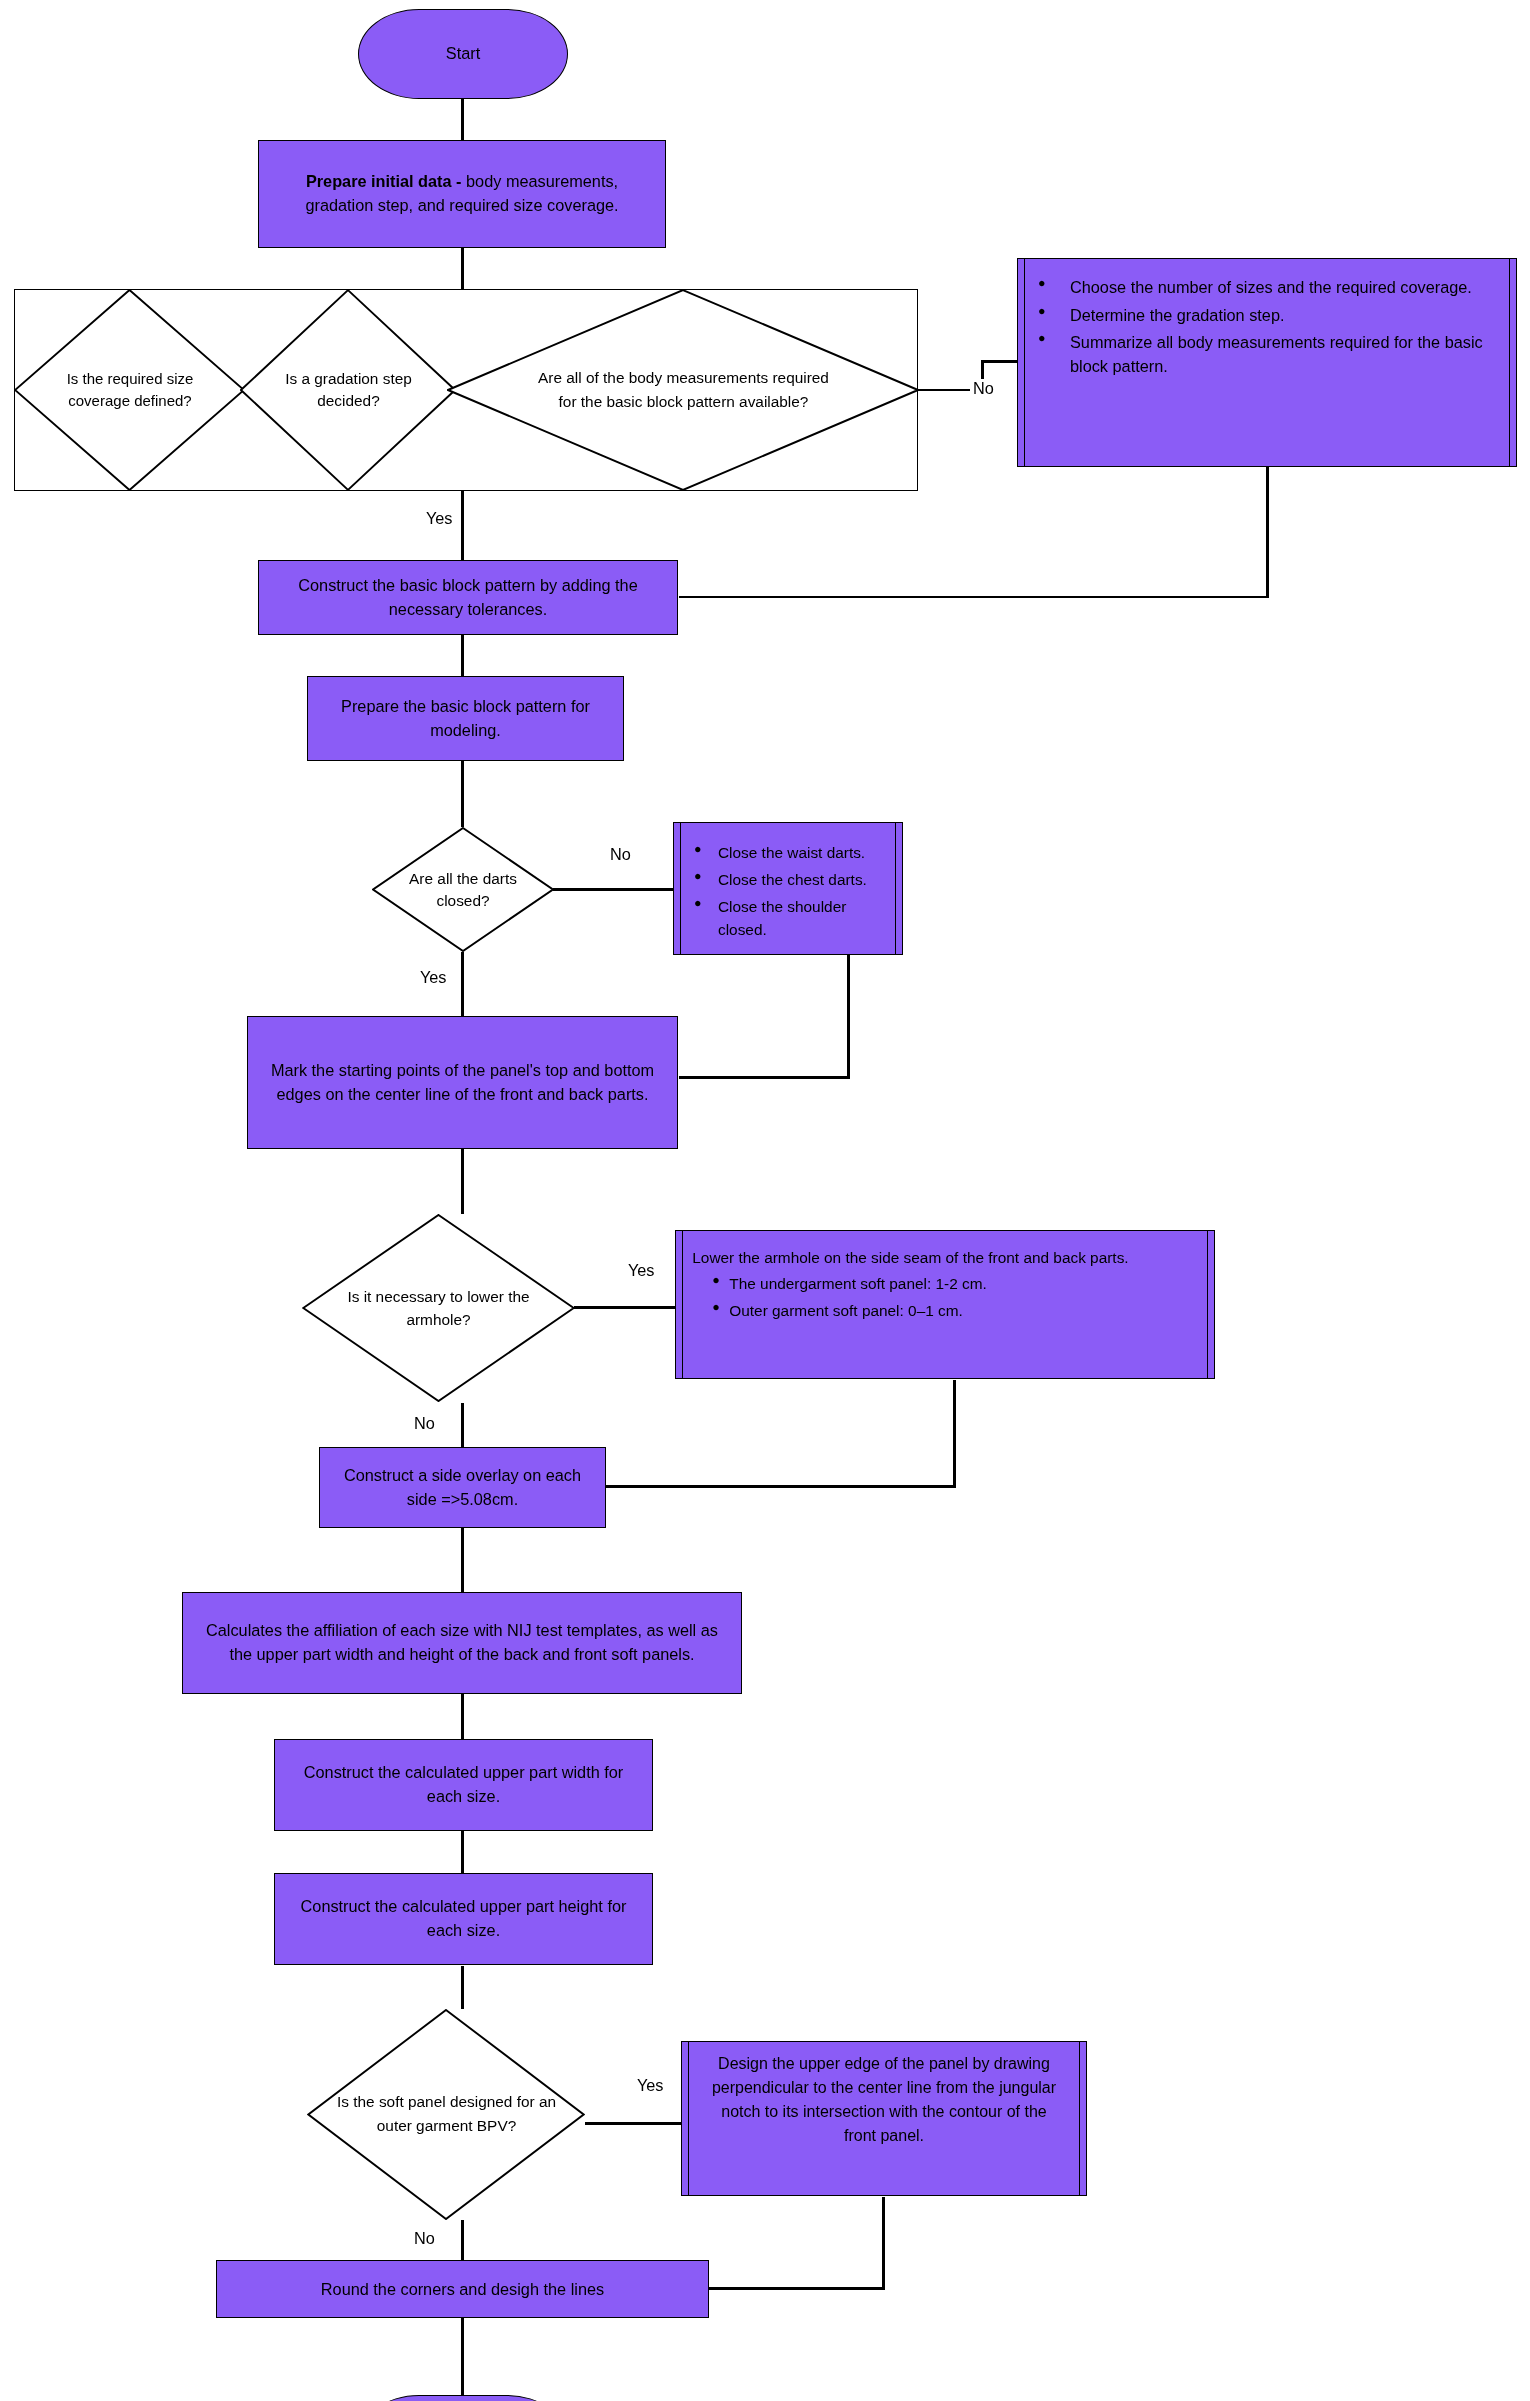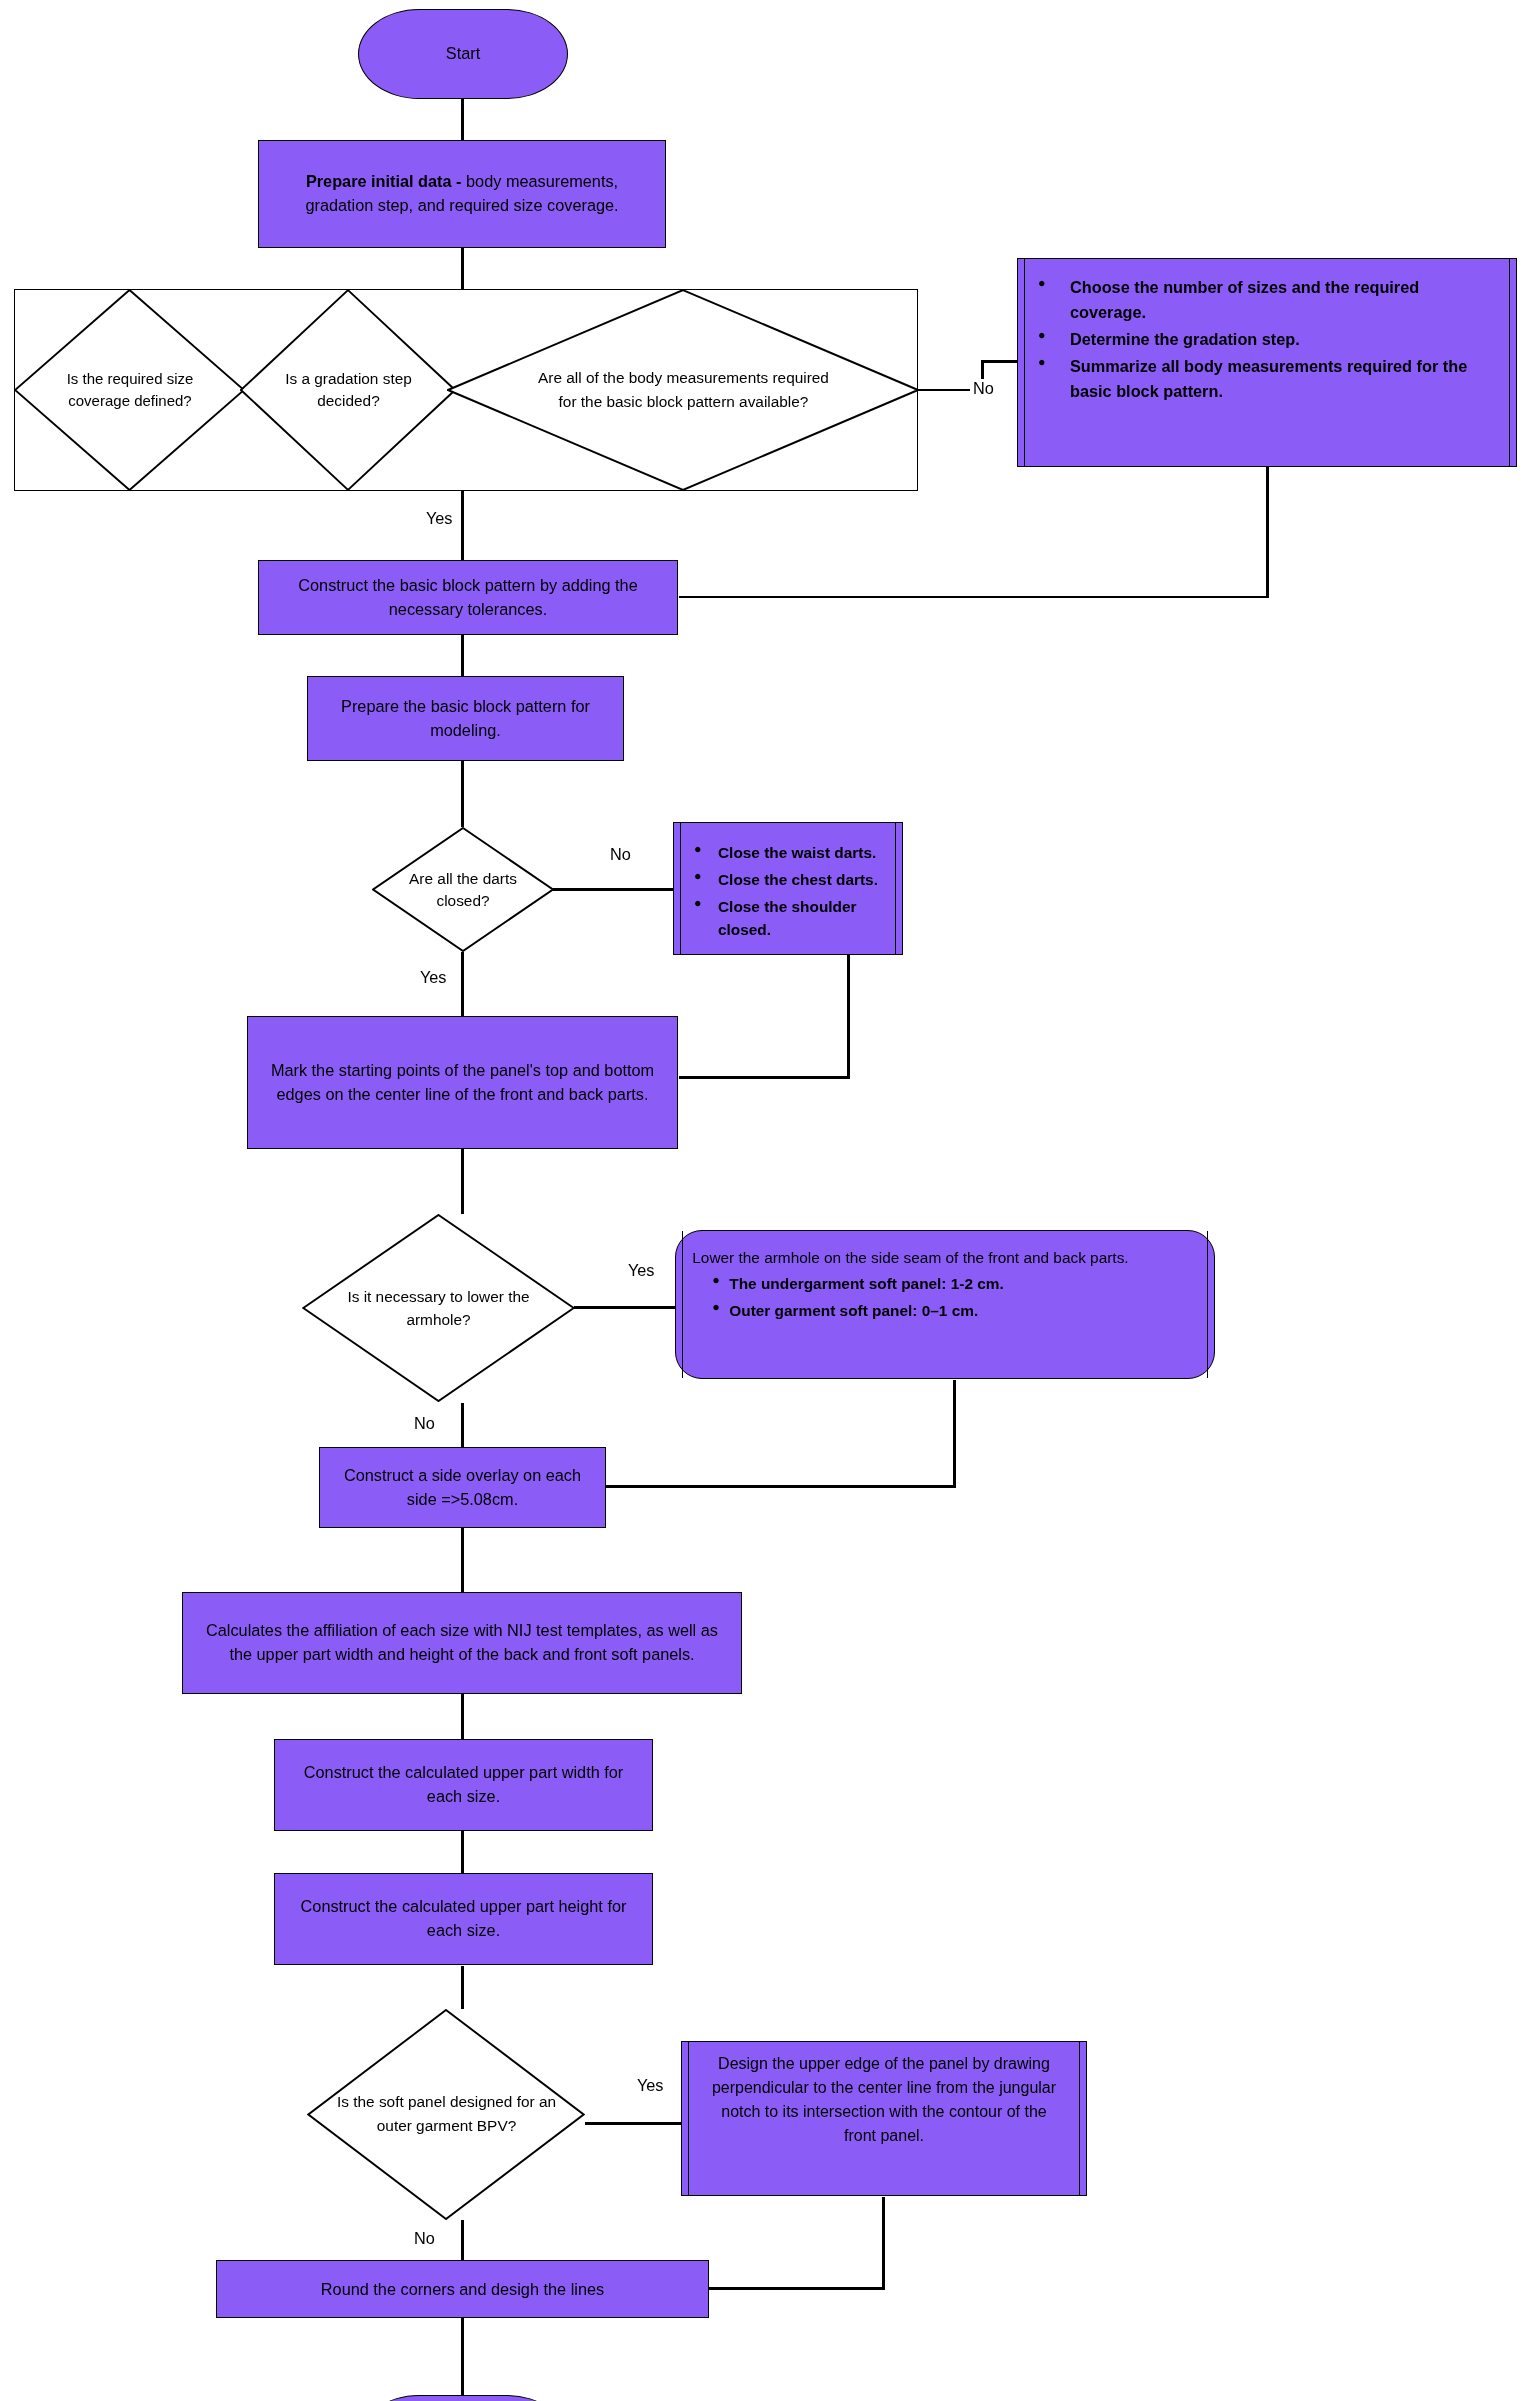--- a/index.html
+++ b/index.html
@@ -8,21 +8,21 @@
   svg#wires{position:absolute;left:0;top:0;width:1530px;height:2503px;}
   .node{position:absolute;box-sizing:border-box;display:flex;align-items:center;justify-content:center;text-align:center;color:#000;background:#8b5cf6;}
   .proc{border:1.4px solid #000;}
   .term{border:1.4px solid #000;border-radius:72px/53px;}
   .doc{border:1.4px solid #000;}
   .doc .inner-rule-l,.doc .inner-rule-r{position:absolute;top:0;bottom:0;width:0;border-left:1px solid #000;}
   .doc .inner-rule-l{left:6.2px;}
   .doc .inner-rule-r{right:6.2px;}
   .dtext{position:absolute;display:flex;align-items:center;justify-content:center;text-align:center;color:#000;}
   .lbl{position:absolute;color:#000;background:#fff;padding:0 2.9px;white-space:nowrap;}
-  ul.blist{list-style:none;margin:0;padding:0;text-align:left;width:100%;font-weight:bold;}
+  ul.blist{list-style:none;margin:0;padding:0;text-align:left;width:100%;}
   ul.blist li{position:relative;padding-left:52px;margin:0 0 2.9px 0;}
   ul.blist li:before{content:"\25CF";position:absolute;left:20px;top:-1px;font-size:12.5px;}
   p.pline{margin:0 0 1.9px 0;text-align:left;}
   .bold{font-weight:bold;}
   .cbox{position:absolute;box-sizing:border-box;border:1.4px solid #000;background:transparent;}
 </style>
 </head>
 <body>
 
 <div id="root">
@@ -158,21 +158,21 @@
 
   <svg style="position:absolute;left:302px;top:1214px;width:273px;height:188px;" viewBox="0 0 568 392">
     <polygon points="284,2 566,196 284,390 2,196" fill="#fff" stroke="#000" stroke-width="4"></polygon>
   </svg>
   <div class="dtext" style="left:317px;top:1272px;width:243px;height:72px;font-size:15.4px;line-height:1.5;">
     <span>Is it necessary to lower the armhole?</span>
   </div>
 
   <div class="lbl" style="left:625px;top:1261px;font-size:16.3px;">Yes</div>
 
-  <div class="node doc" style="left:675px;top:1230px;width:540px;height:149px;font-size:15.4px;padding:15.4px 0 0 0;align-items:flex-start;border-radius:27px;">
+  <div class="node doc" style="left:675px;top:1230px;width:540px;height:149px;font-size:15.4px;padding:15.4px 0 0 0;align-items:flex-start;">
     <div class="inner-rule-l"></div>
     <div class="inner-rule-r"></div>
     <div style="width:100%;padding:0 20px 0 16.3px;line-height:1.55;">
       <p class="pline">Lower the armhole on the side seam of the front and back parts.</p>
       <ul class="blist">
         <li style="padding-left:37px;"><span>The undergarment soft panel: 1-2 cm.</span></li>
         <li style="padding-left:37px;"><span>Outer garment soft panel: 0–1 cm.</span></li>
       </ul>
     </div>
   </div>

